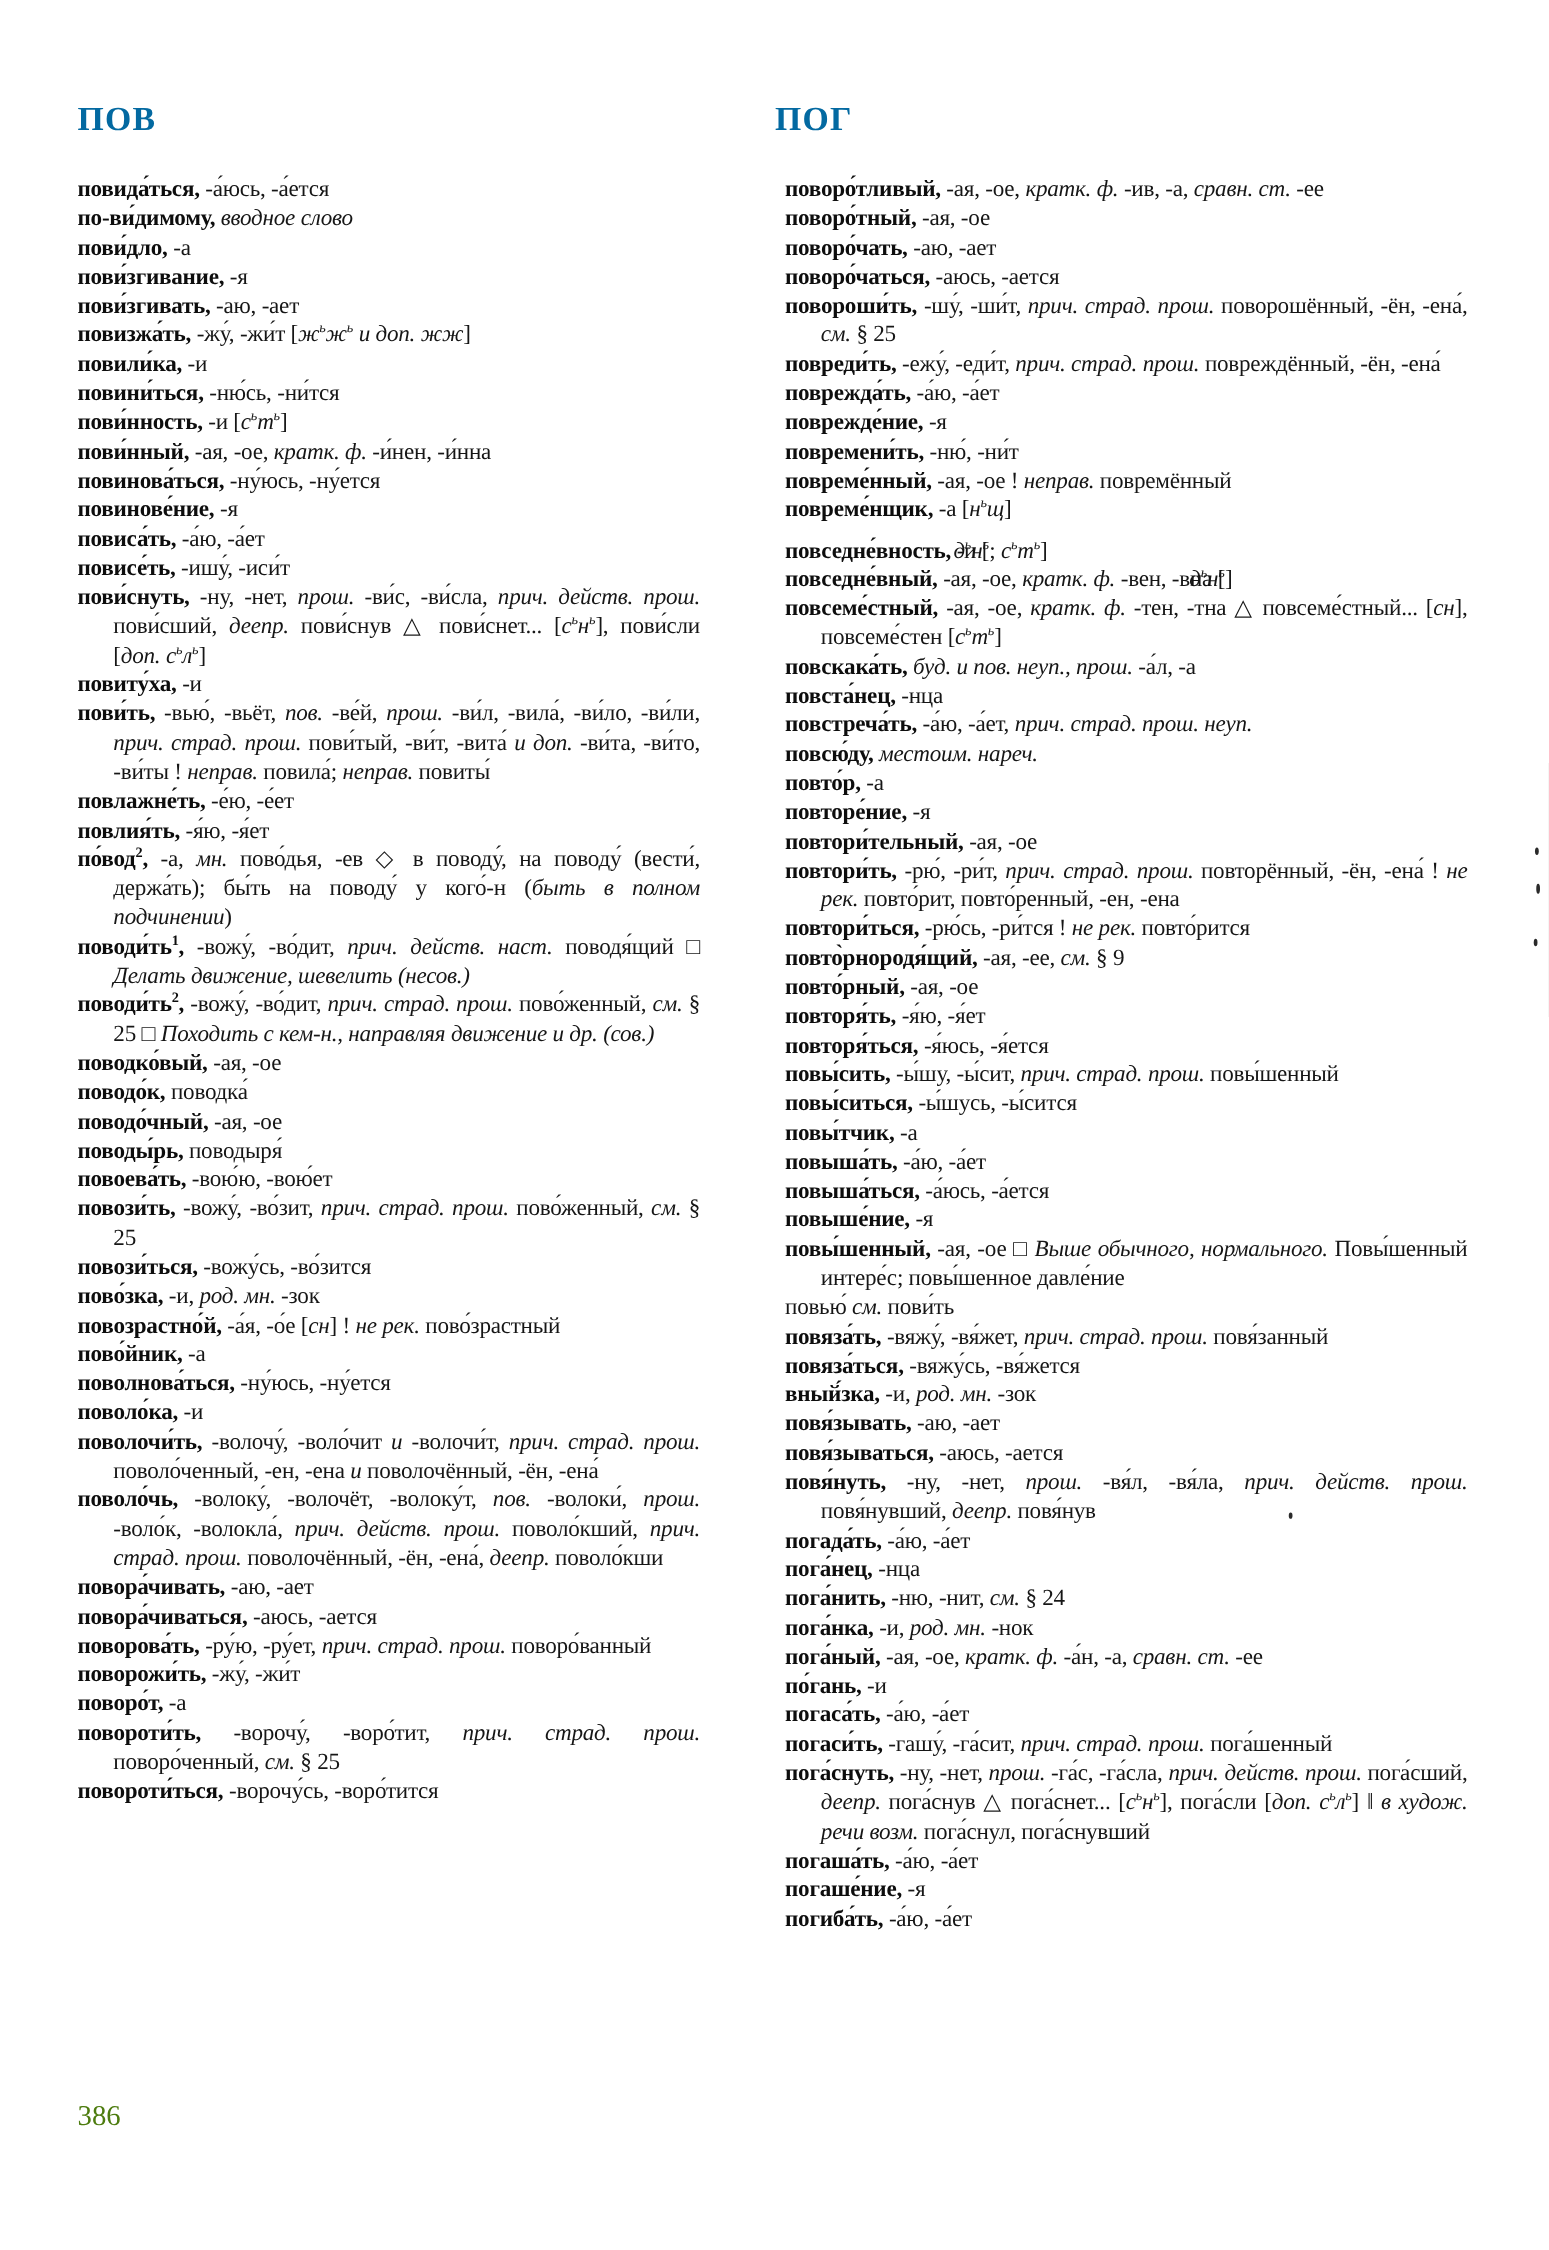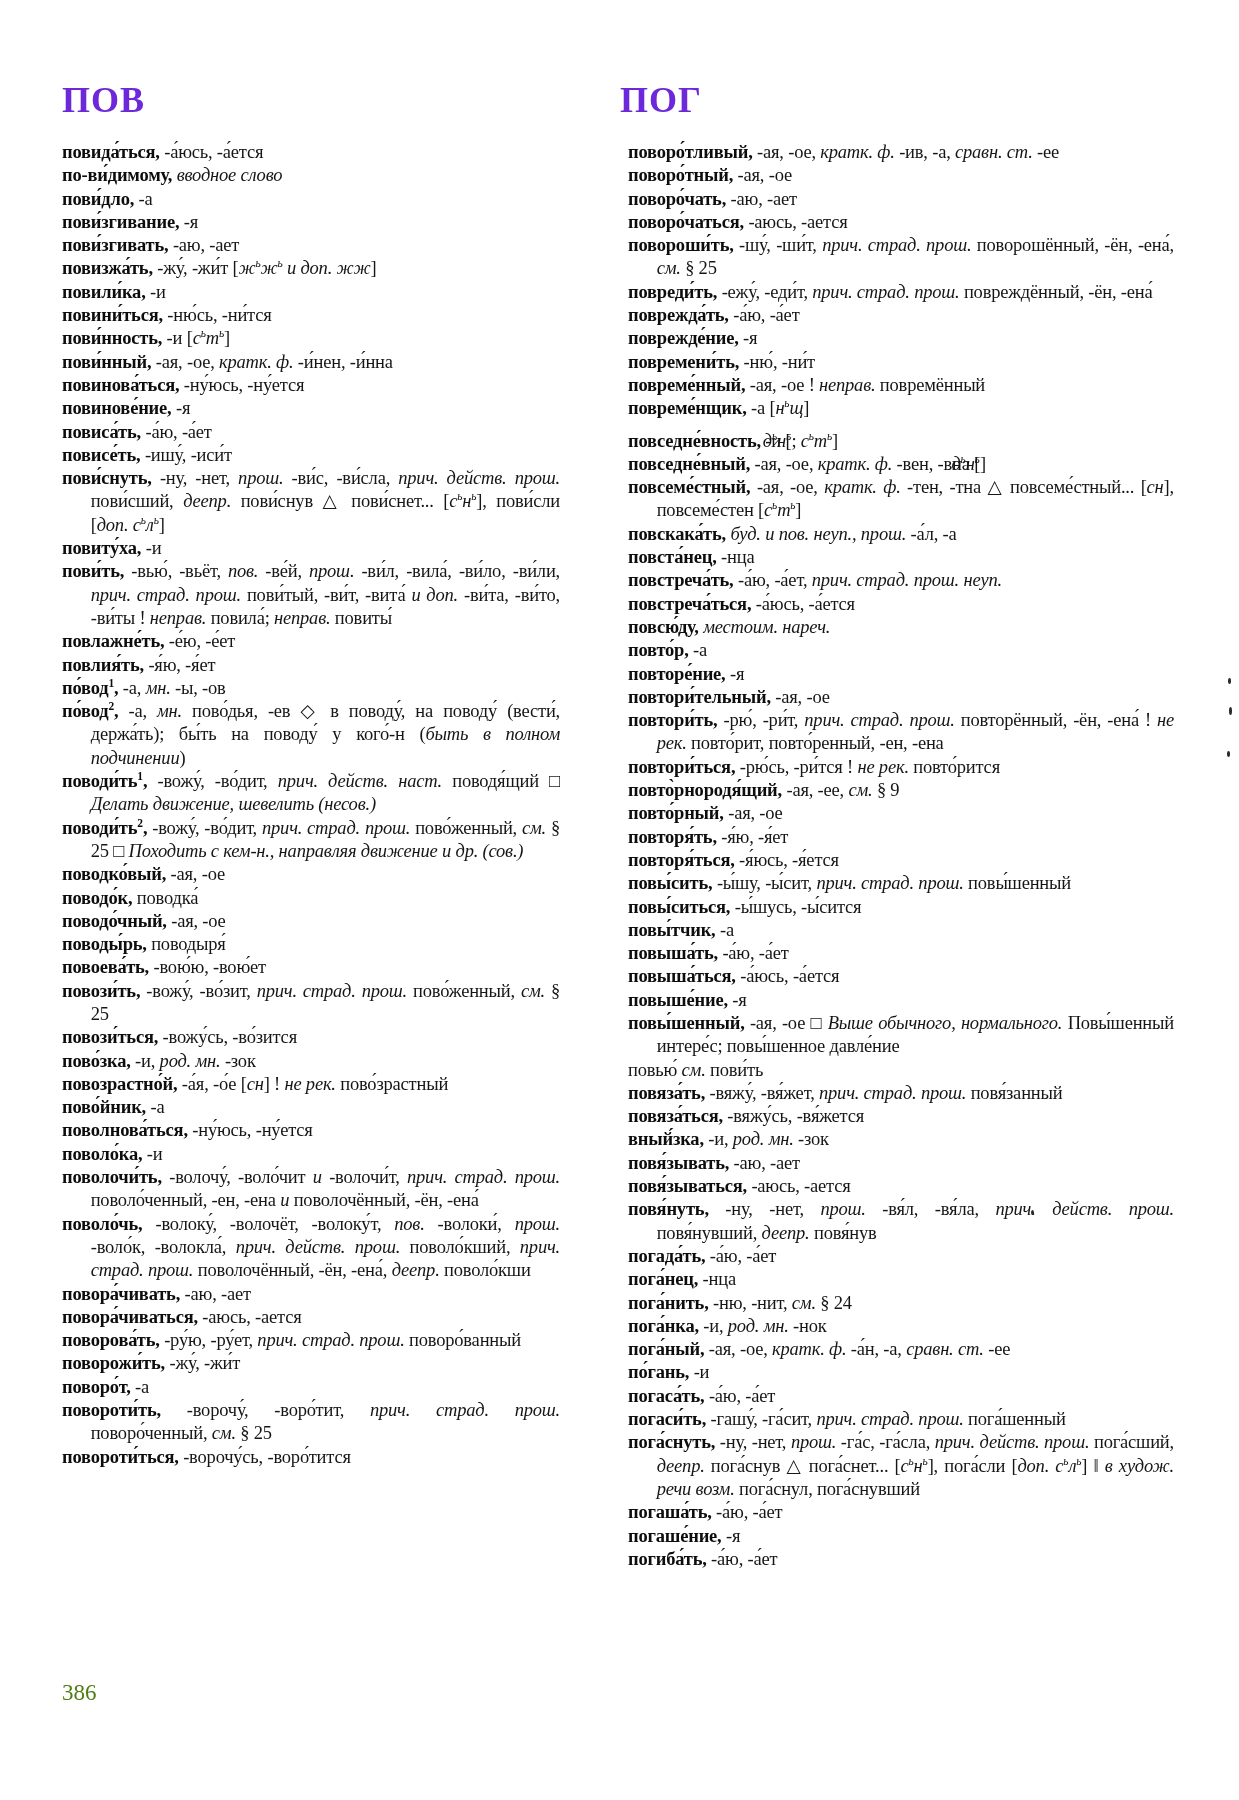--- a/index.html
+++ b/index.html
@@ -9,24 +9,24 @@
     width:1239px;height:1800px;
     margin:0 auto;
     background:#ffffff;
     color:#161616;
     font-family:"Liberation Serif","DejaVu Serif",serif;
     overflow:hidden;
   }
   .col-header{
     position:absolute;
     top:82px;
-    font-size:36px;
+    font-size:27px;
     font-weight:bold;
     letter-spacing:1px;
-    color:#6d28d9;
+    color:#0369a1;
     line-height:1;
   }
   #hdr-left{left:62px;}
   #hdr-right{left:620px;}
   .col{
     position:absolute;
     top:141px;
     text-align:justify;
     font-size:18.5px;
     line-height:23.3px;
@@ -88,21 +88,20 @@
       <p class="entry"><b>пови́нный,</b> -ая, -ое, <i>кратк. ф.</i> -и́нен, -и́нна</p>
       <p class="entry"><b>повинова́ться,</b> -ну́юсь, -ну́ется</p>
       <p class="entry"><b>повинове́ние,</b> -я</p>
       <p class="entry"><b>повиса́ть,</b> -а́ю, -а́ет</p>
       <p class="entry"><b>повисе́ть,</b> -ишу́, -иси́т</p>
       <p class="entry"><b>пови́снуть,</b> -ну, -нет, <i>прош.</i> -ви́с, -ви́сла, <i>прич. действ. прош.</i> пови́сший, <i>деепр.</i> пови́снув △ пови́снет... [<i>с<sup>ь</sup>н<sup>ь</sup></i>], пови́сли [<i>доп. с<sup>ь</sup>л<sup>ь</sup></i>]</p>
       <p class="entry"><b>повиту́ха,</b> -и</p>
       <p class="entry"><b>пови́ть,</b> -вью́, -вьёт, <i>пов.</i> -ве́й, <i>прош.</i> -ви́л, -вила́, -ви́ло, -ви́ли, <i>прич. страд. прош.</i> пови́тый, -ви́т, -вита́ <i>и доп.</i> -ви́та, -ви́то, -ви́ты ! <i>неправ.</i> повила́; <i>неправ.</i> повиты́</p>
       <p class="entry"><b>повлажне́ть,</b> -е́ю, -е́ет</p>
       <p class="entry"><b>повлия́ть,</b> -я́ю, -я́ет</p>
-      <p class="entry"><b>по́вод<sup>1</sup>,</b> -а, <i>мн.</i> -ы, -ов</p>
       <p class="entry"><b>по́вод<sup>2</sup>,</b> -а, <i>мн.</i> пово́дья, -ев ◇ в поводу́, на поводу́ (вести́, держа́ть); бы́ть на поводу́ у кого́-н (<i>быть в полном подчинении</i>)</p>
       <p class="entry"><b>поводи́ть<sup>1</sup>,</b> -вожу́, -во́дит, <i>прич. действ. наст.</i> поводя́щий □ <i>Делать движение, шевелить (несов.)</i></p>
       <p class="entry"><b>поводи́ть<sup>2</sup>,</b> -вожу́, -во́дит, <i>прич. страд. прош.</i> пово́женный, <i>см.</i> § 25 □ <i>Походить с кем-н., направляя движение и др. (сов.)</i></p>
       <p class="entry"><b>поводко́вый,</b> -ая, -ое</p>
       <p class="entry"><b>поводо́к,</b> поводка́</p>
       <p class="entry"><b>поводо́чный,</b> -ая, -ое</p>
       <p class="entry"><b>поводы́рь,</b> поводыря́</p>
       <p class="entry"><b>повоева́ть,</b> -вою́ю, -вою́ет</p>
       <p class="entry"><b>повози́ть,</b> -вожу́, -во́зит, <i>прич. страд. прош.</i> пово́женный, <i>см.</i> § 25</p>
       <p class="entry"><b>повози́ться,</b> -вожу́сь, -во́зится</p>
@@ -133,21 +132,20 @@
       <p class="entry"><b>поврежде́ние,</b> -я</p>
       <p class="entry"><b>повремени́ть,</b> -ню́, -ни́т</p>
       <p class="entry"><b>повреме́нный,</b> -ая, -ое ! <i>неправ.</i> повремённый</p>
       <p class="entry"><b>повреме́нщик,</b> -а [<i>н<sup>ь</sup>щ</i>]</p>
       <p class="entry"><b>повседне́вность,</b> -и [<span class="arc"><i>д<sup>ь</sup>н<sup>ь</sup></i></span>; <i>с<sup>ь</sup>т<sup>ь</sup></i>]</p>
       <p class="entry"><b>повседне́вный,</b> -ая, -ое, <i>кратк. ф.</i> -вен, -вна [<span class="arc"><i>д<sup>ь</sup>н<sup>ь</sup></i></span>]</p>
       <p class="entry"><b>повсеме́стный,</b> -ая, -ое, <i>кратк. ф.</i> -тен, -тна △ повсеме́стный... [<i>сн</i>], повсеме́стен [<i>с<sup>ь</sup>т<sup>ь</sup></i>]</p>
       <p class="entry"><b>повскака́ть,</b> <i>буд. и пов. неуп., прош.</i> -а́л, -а</p>
       <p class="entry"><b>повста́нец,</b> -нца</p>
       <p class="entry"><b>повстреча́ть,</b> -а́ю, -а́ет, <i>прич. страд. прош. неуп.</i></p>
-      <p class="entry"><b>повстреча́ться,</b> -а́юсь, -а́ется</p>
       <p class="entry"><b>повсю́ду,</b> <i>местоим. нареч.</i></p>
       <p class="entry"><b>повто́р,</b> -а</p>
       <p class="entry"><b>повторе́ние,</b> -я</p>
       <p class="entry"><b>повтори́тельный,</b> -ая, -ое</p>
       <p class="entry"><b>повтори́ть,</b> -рю́, -ри́т, <i>прич. страд. прош.</i> повторённый, -ён, -ена́ ! <i>не рек.</i> повто́рит, повто́ренный, -ен, -ена</p>
       <p class="entry"><b>повтори́ться,</b> -рю́сь, -ри́тся ! <i>не рек.</i> повто́рится</p>
       <p class="entry"><b>повто̀рнородя́щий,</b> -ая, -ее, <i>см.</i> § 9</p>
       <p class="entry"><b>повто́рный,</b> -ая, -ое</p>
       <p class="entry"><b>повторя́ть,</b> -я́ю, -я́ет</p>
       <p class="entry"><b>повторя́ться,</b> -я́юсь, -я́ется</p>

